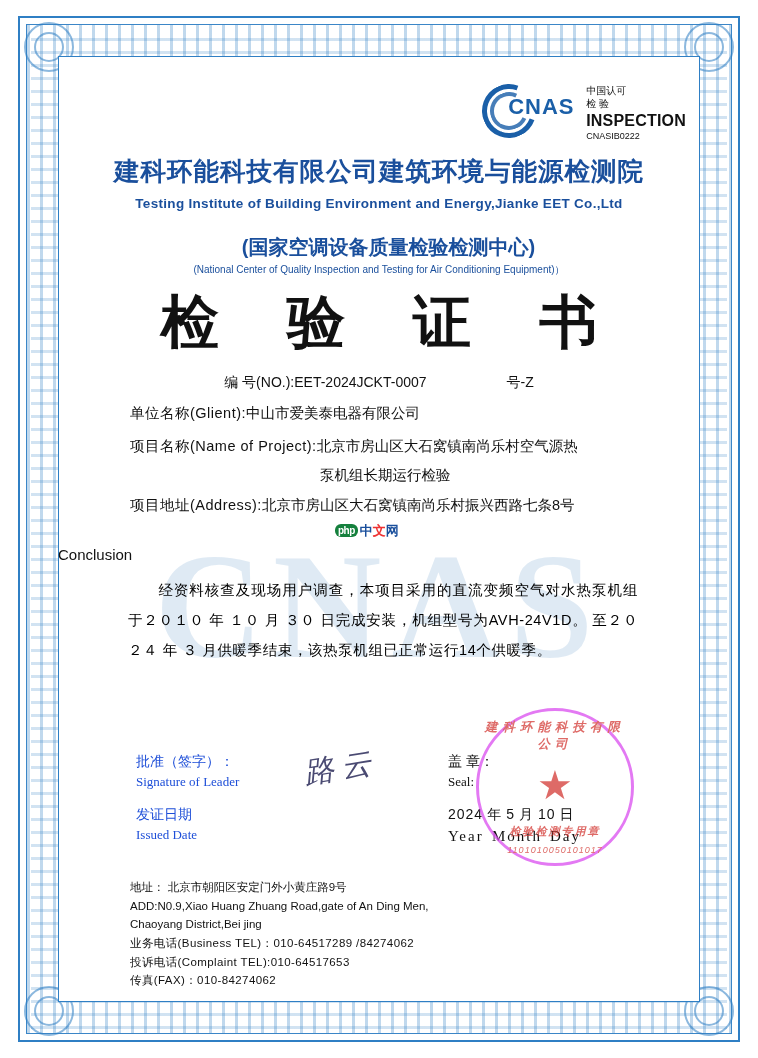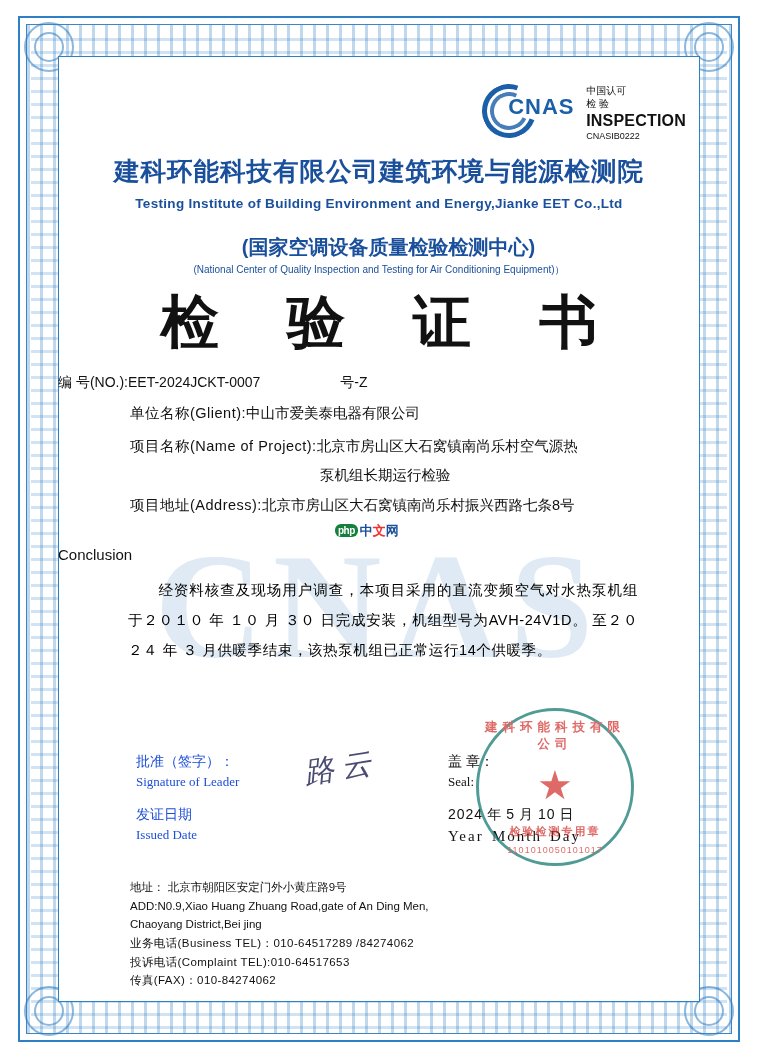--- a/index.html
+++ b/index.html
@@ -197,20 +197,21 @@
     color: #111;
     letter-spacing: 24px;
     text-indent: 24px;
     font-family: "DejaVu Sans", "Liberation Sans", sans-serif;
   }
 
   .serial {
     position: absolute;
     left: 0; right: 0;
     top: 318px;
+    text-align: center;
     font-size: 14px;
     color: #111;
   }
   .serial .suffix {
     margin-left: 80px;
   }
 
   .field {
     position: absolute;
     font-size: 14.5px;
@@ -311,24 +312,25 @@
   .date-en .y { width: 44px; }
   .date-en .m { width: 58px; }
 
   
   .seal {
     position: absolute;
     left: 418px;
     top: 652px;
     width: 152px;
     height: 152px;
-    border: 3px solid #0f766e;
+    border: 3px solid #d946ef;
     border-radius: 50%;
     opacity: .72;
     color: #d2322d;
+    font-style: italic;
   }
   .seal .star {
     position: absolute;
     left: 50%; top: 50%;
     transform: translate(-50%,-55%);
     font-size: 40px;
     line-height: 1;
     color: #d2322d;
   }
   .seal .top-text {

